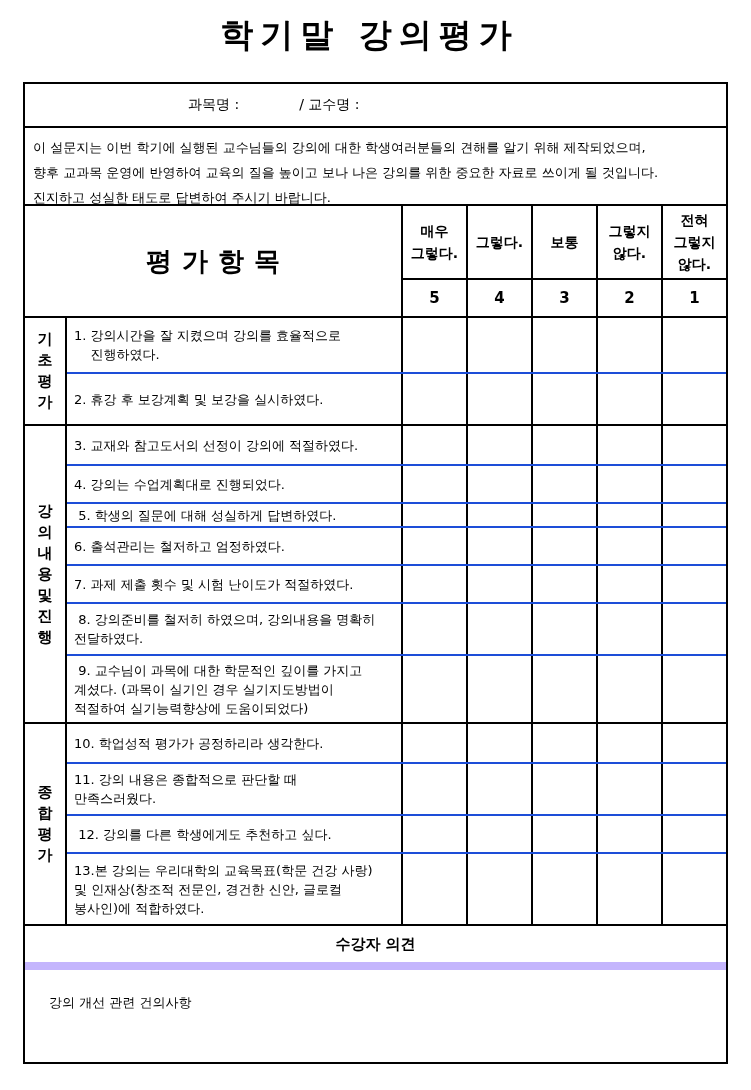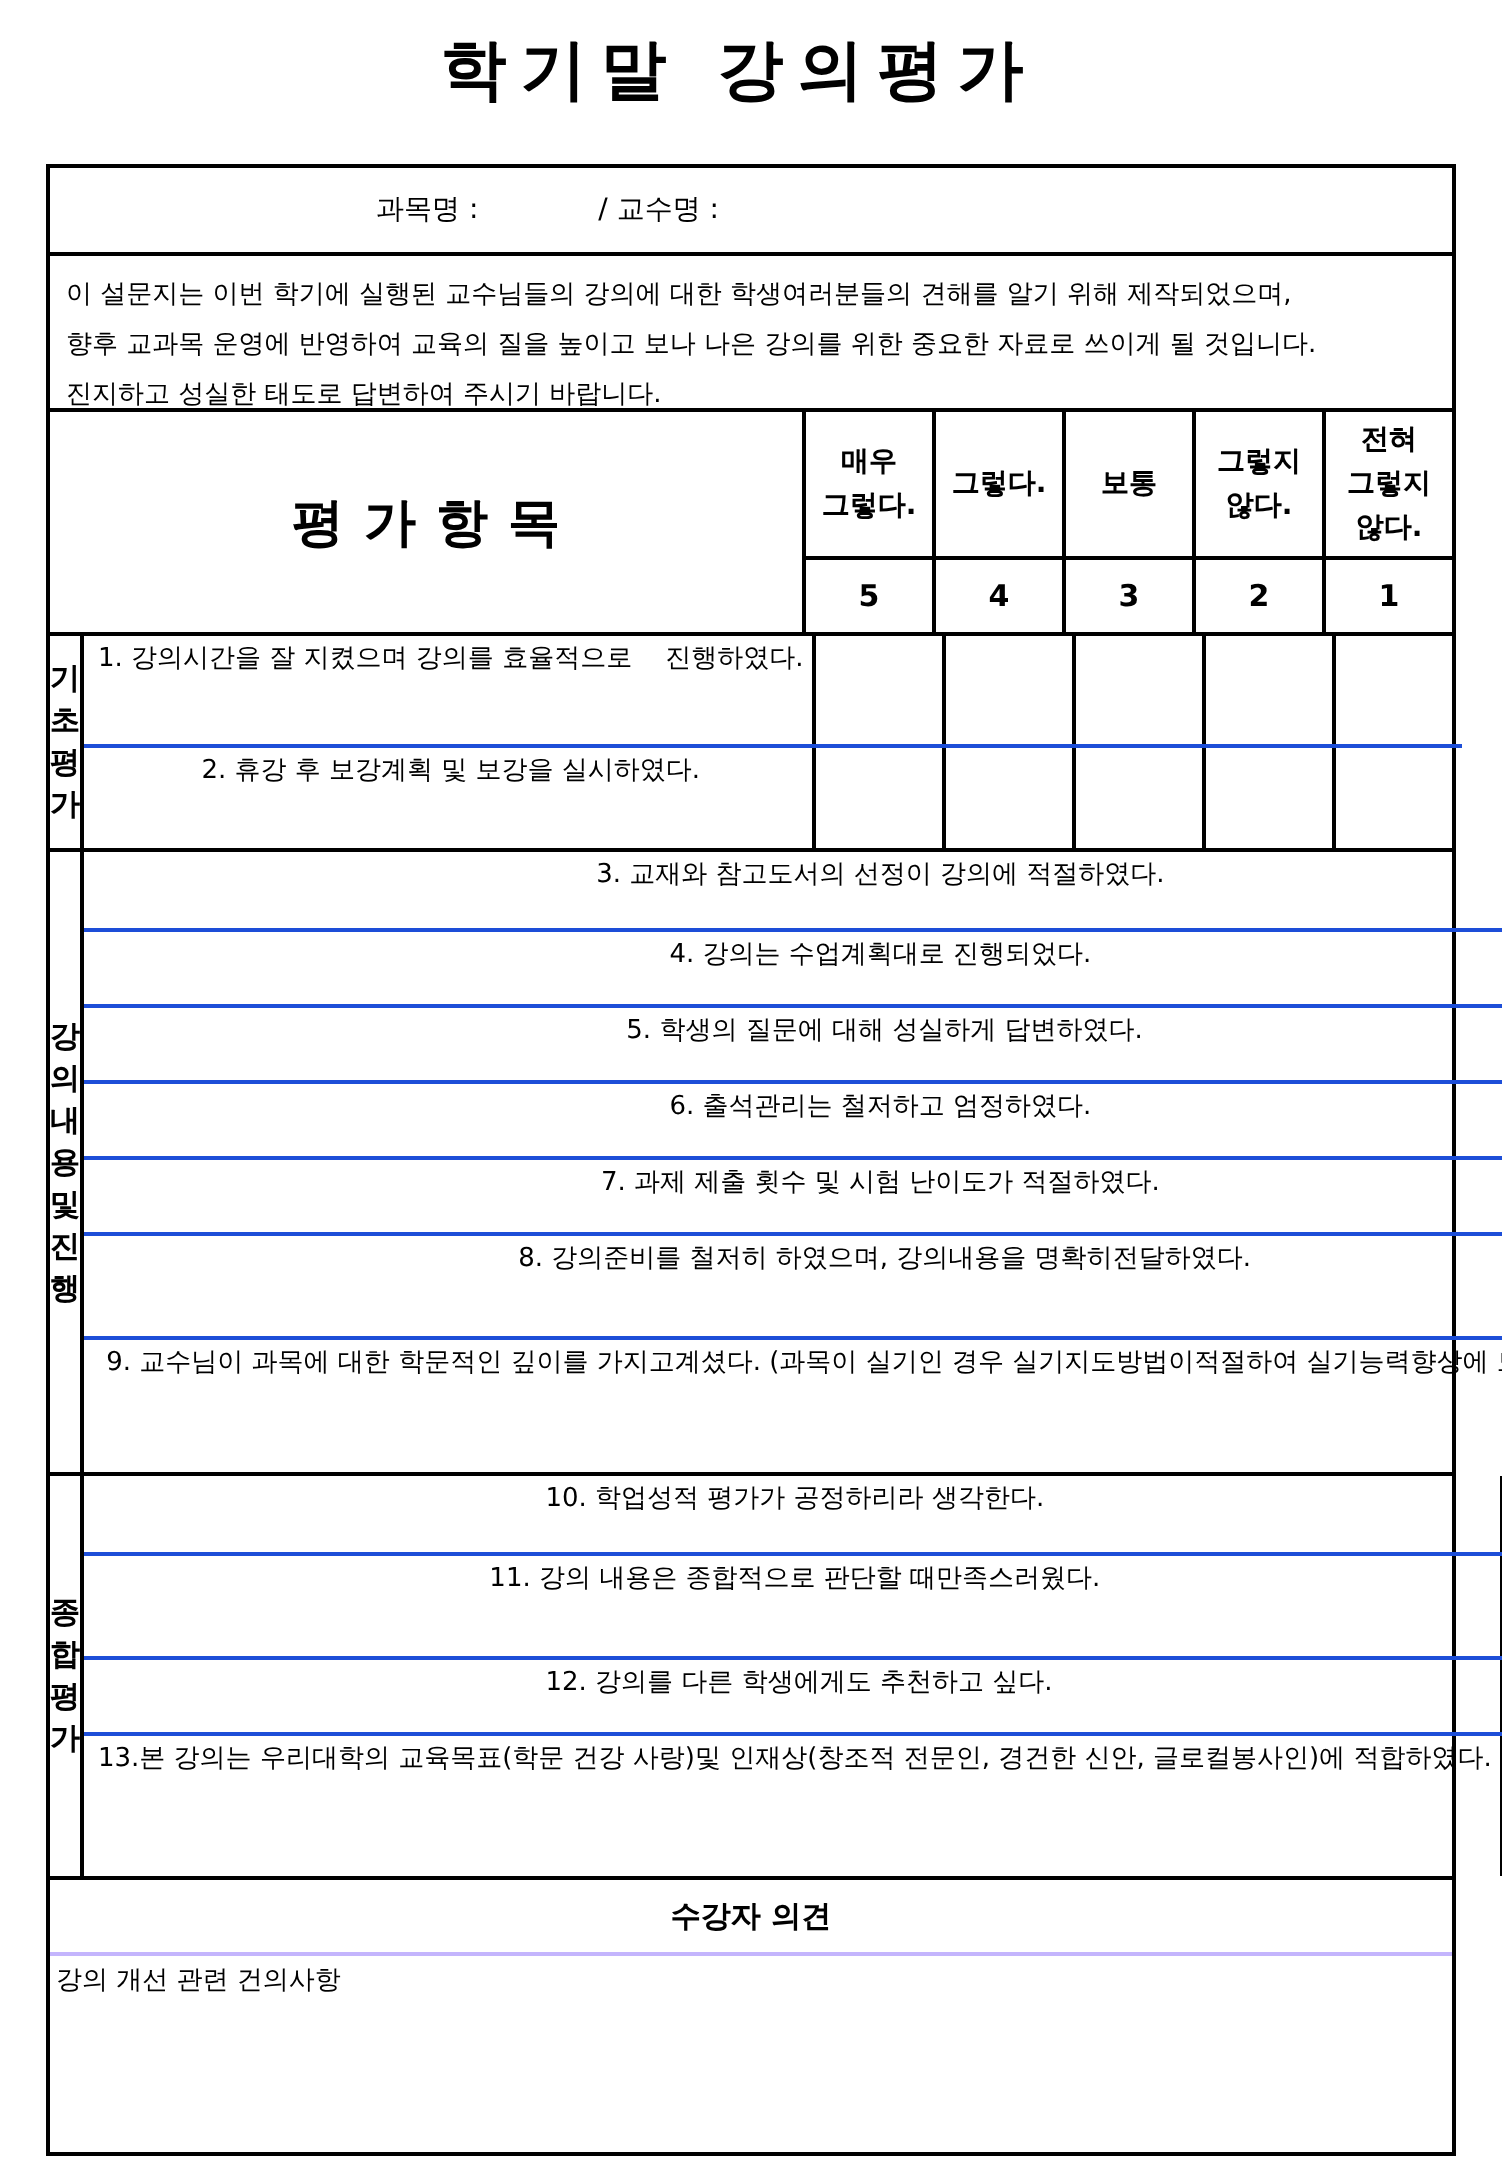--- a/index.html
+++ b/index.html
@@ -43,30 +43,30 @@
   .section { border-top: 2px solid #000; display: flex; }
   .section-label-cell {
     width: 42px; border-right: 2px solid #000;
     display: flex; flex-direction: column; align-items: center; justify-content: center;
     font-size: 15px; font-weight: bold;
   }
   .label-char { line-height: 21px; }
   .section-items { flex: 1; display: flex; flex-direction: column; }
   .item-row { display: flex; }
   .item-row + .item-row { border-top: 2px solid #1d4ed8; }
-  .q-cell { flex: 1; display: flex; flex-direction: row; justify-content: center; padding: 2px 4px 2px 7px; font-size: 13px; }
+  .q-cell { flex: 1; display: flex; flex-direction: column; justify-content: center; padding: 2px 4px 2px 7px; font-size: 13px; }
   .q-line { line-height: 19px; white-space: pre; overflow: hidden; }
   .ac { width: 65px; border-left: 2px solid #000; }
   
   .opinion-row {
     border-top: 2px solid #000; height: 38px;
     display: flex; align-items: center; justify-content: center;
     font-size: 15px; font-weight: bold;
   }
-  .suggestion-row { border-top: 2px solid #c4b5fd; height: 100px; padding: 3px; font-size: 13px; }
+  .suggestion-row { border-top: 8px solid #c4b5fd; height: 100px; padding: 24px; font-size: 13px; }
 </style>
 </head>
 <body>
 
 <div class="page-title">학기말 강의평가</div>
 
 <div class="form-table">
 
   <div class="subject-row">
     <span class="subject-label">과목명 :</span>
@@ -173,21 +173,21 @@
       <div class="item-row" style="height:38px">
         <div class="q-cell">
           <div class="q-line">4. 강의는 수업계획대로 진행되었다.</div>
         </div>
         <div class="ac"></div>
         <div class="ac"></div>
         <div class="ac"></div>
         <div class="ac"></div>
         <div class="ac"></div>
       </div>
-      <div class="item-row" style="height:38px">
+      <div class="item-row" style="height:24px">
         <div class="q-cell">
           <div class="q-line"> 5. 학생의 질문에 대해 성실하게 답변하였다.</div>
         </div>
         <div class="ac"></div>
         <div class="ac"></div>
         <div class="ac"></div>
         <div class="ac"></div>
         <div class="ac"></div>
       </div>
       <div class="item-row" style="height:38px">

